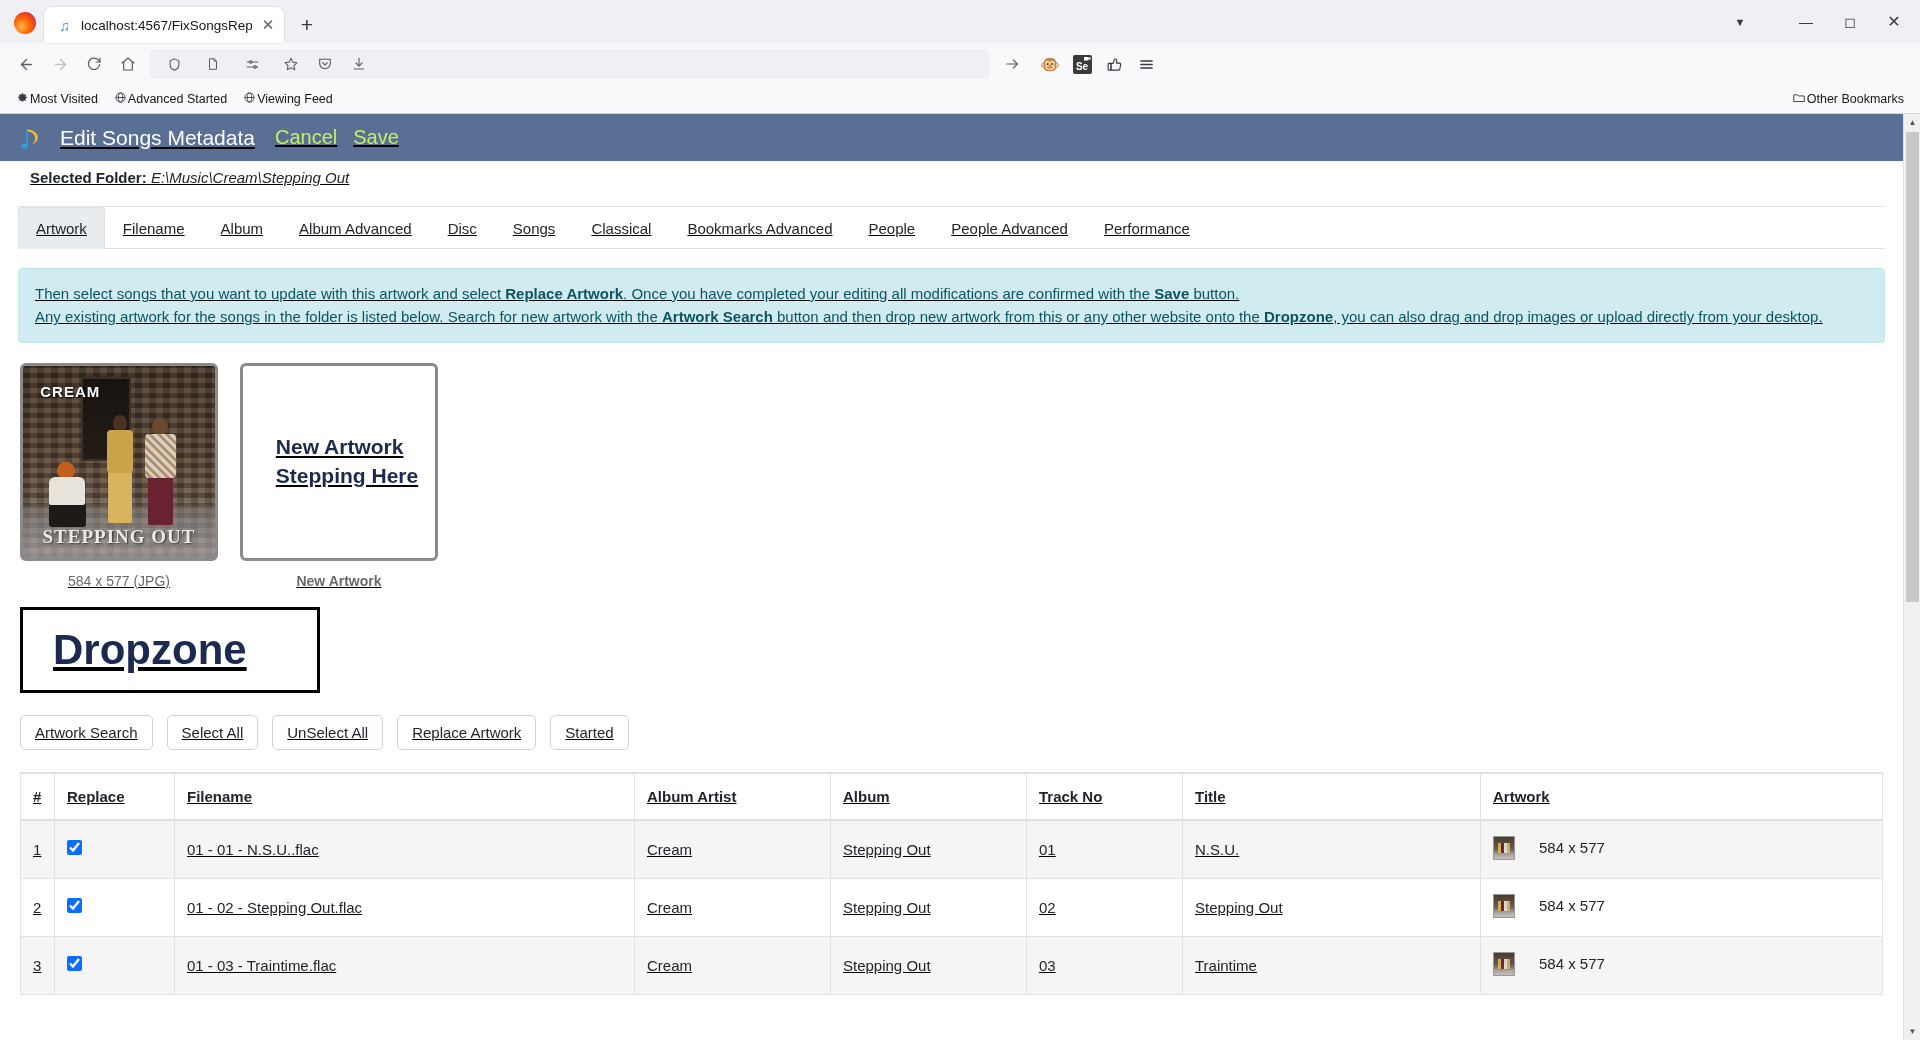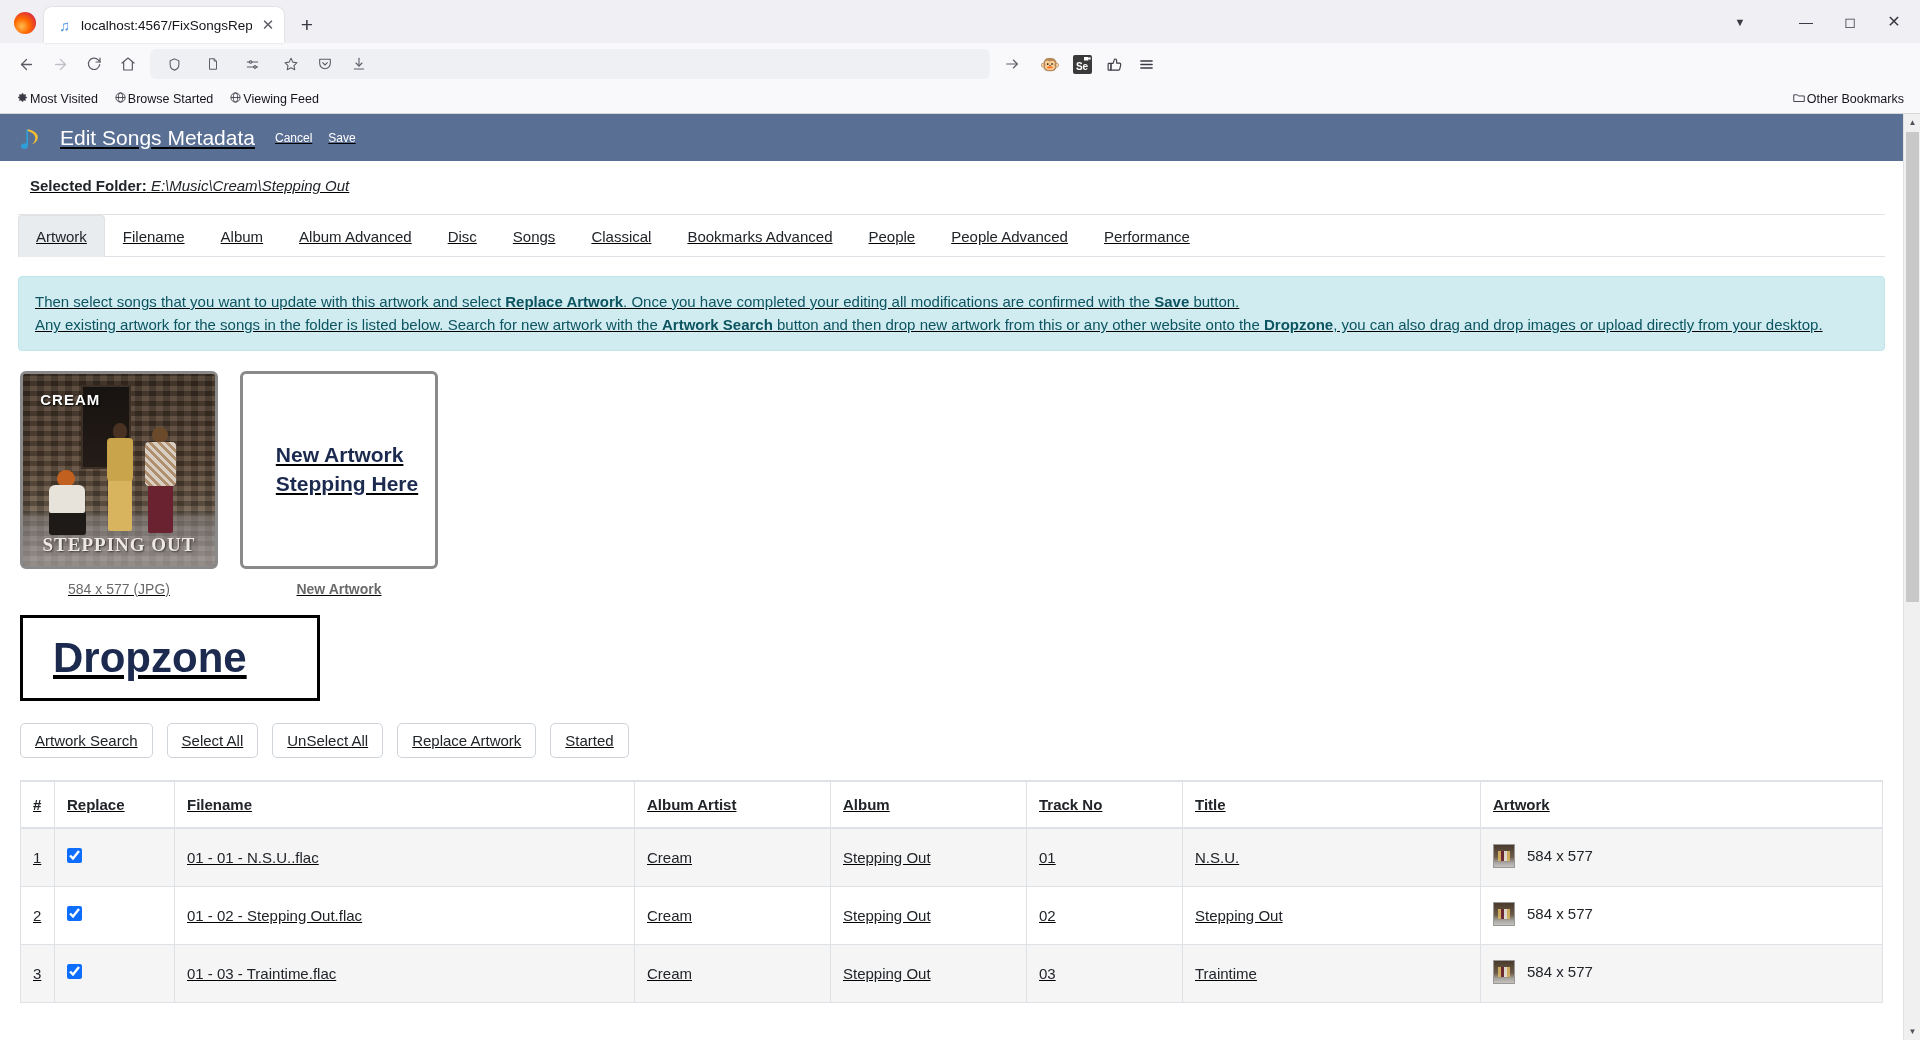--- a/index.html
+++ b/index.html
@@ -203,31 +203,31 @@
     position: relative; flex: none;
     display: flex; align-items: center; justify-content: center;
   }
   .app-title {
     color: #ffffff;
     font-size: 21px;
     font-weight: 400;
     white-space: nowrap;
   }
   .hdr-link {
-    color: #ffffff;
-    font-size: 12px;
+    color: #bef264;
+    font-size: 20px;
     white-space: nowrap;
   }
   .hdr-link.first { margin-left: 4px; }
 
   .content-wrap { padding: 0 18px; }
 
   .folder-line {
     border-bottom: 1px solid #e3e3e3;
-    padding: 16px 12px 20px 12px;
+    padding: 8px 12px 20px 12px;
     font-size: 15px;
     color: #212529;
   }
   .folder-line .lbl { font-weight: bold; }
   .folder-line .val { font-style: italic; }
 
   .tabs {
     display: flex;
     align-items: stretch;
     border-bottom: 1px solid #dee2e6;
@@ -445,21 +445,21 @@
   .col-track { width: 156px; }
   .col-title { width: 298px; }
 
   input[type=checkbox].cb {
     width: 15px; height: 15px;
     margin: 0;
     accent-color: #0d6efd;
   }
 
   .mini-art {
-    display: inline-flex; align-items: center; gap: 12px;
+    display: inline-flex; align-items: center; gap: 24px;
   }
   .mini-thumb {
     width: 22px; height: 24px;
     border: 1px solid #999;
     overflow: hidden;
     position: relative;
     flex: none;
     background: linear-gradient(to bottom, #4a3a2c 0%, #6d5c4a 55%, #a8a49f 80%, #c6c2bd 100%);
   }
   .mini-thumb::after {
@@ -622,21 +622,21 @@
       <span>Most Visited</span>
     </div>
     <div class="bm-item">
       <span>
         <svg width="13" height="13" viewBox="0 0 24 24" fill="none" stroke="#3a3944" stroke-width="1.6">
             <circle cx="12" cy="12" r="8.5"></circle>
             <ellipse cx="12" cy="12" rx="4" ry="8.5"></ellipse>
             <line x1="3.5" y1="12" x2="20.5" y2="12"></line>
           </svg>
       </span>
-      <span>Browse Started</span>
+      <span>Advanced Started</span>
     </div>
     <div class="bm-item">
       <span>
         <svg width="13" height="13" viewBox="0 0 24 24" fill="none" stroke="#3a3944" stroke-width="1.6">
             <circle cx="12" cy="12" r="8.5"></circle>
             <ellipse cx="12" cy="12" rx="4" ry="8.5"></ellipse>
             <line x1="3.5" y1="12" x2="20.5" y2="12"></line>
           </svg>
       </span>
       <span>Viewing Feed</span>

